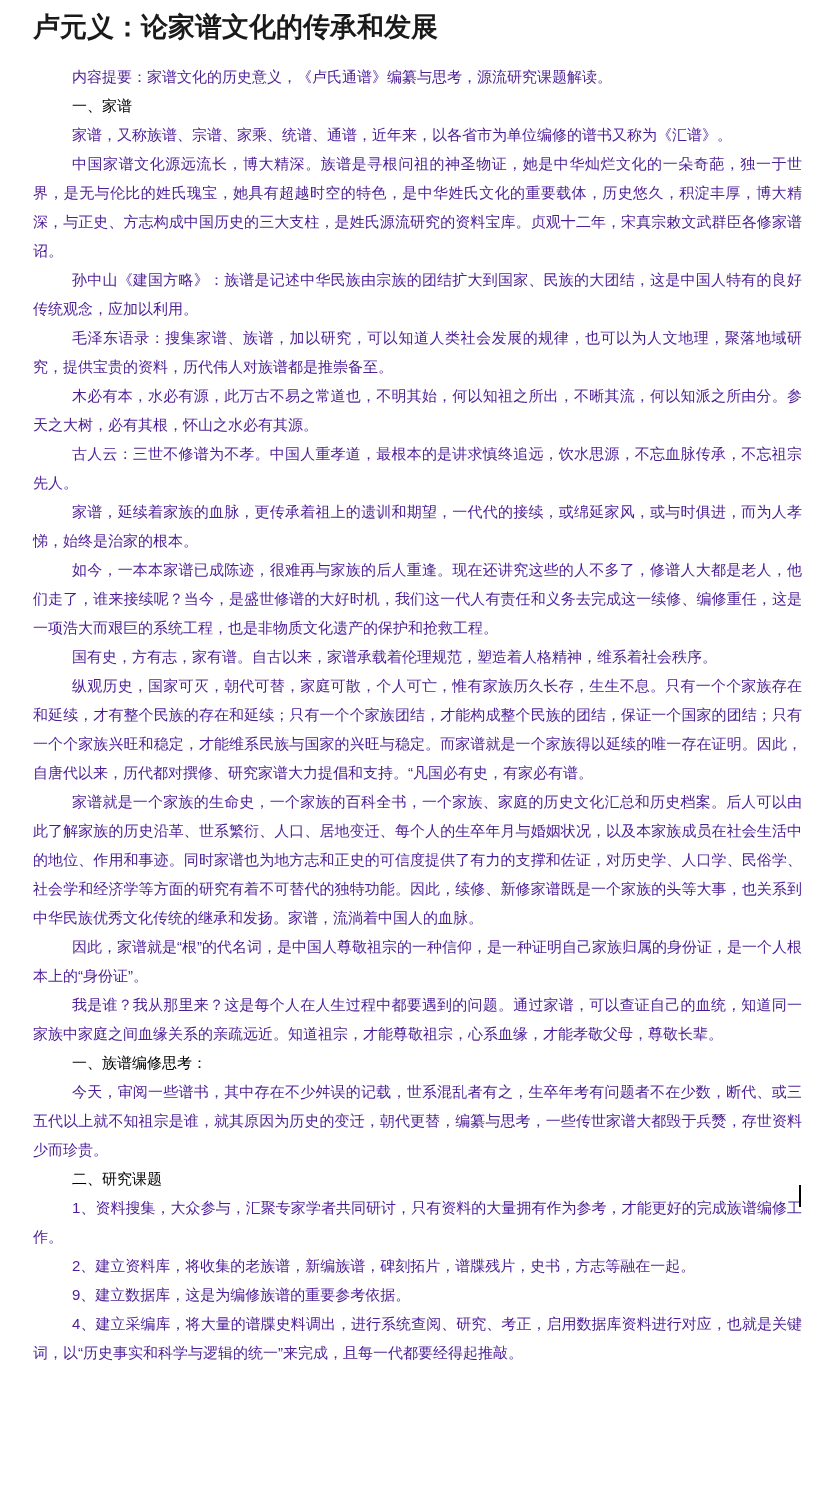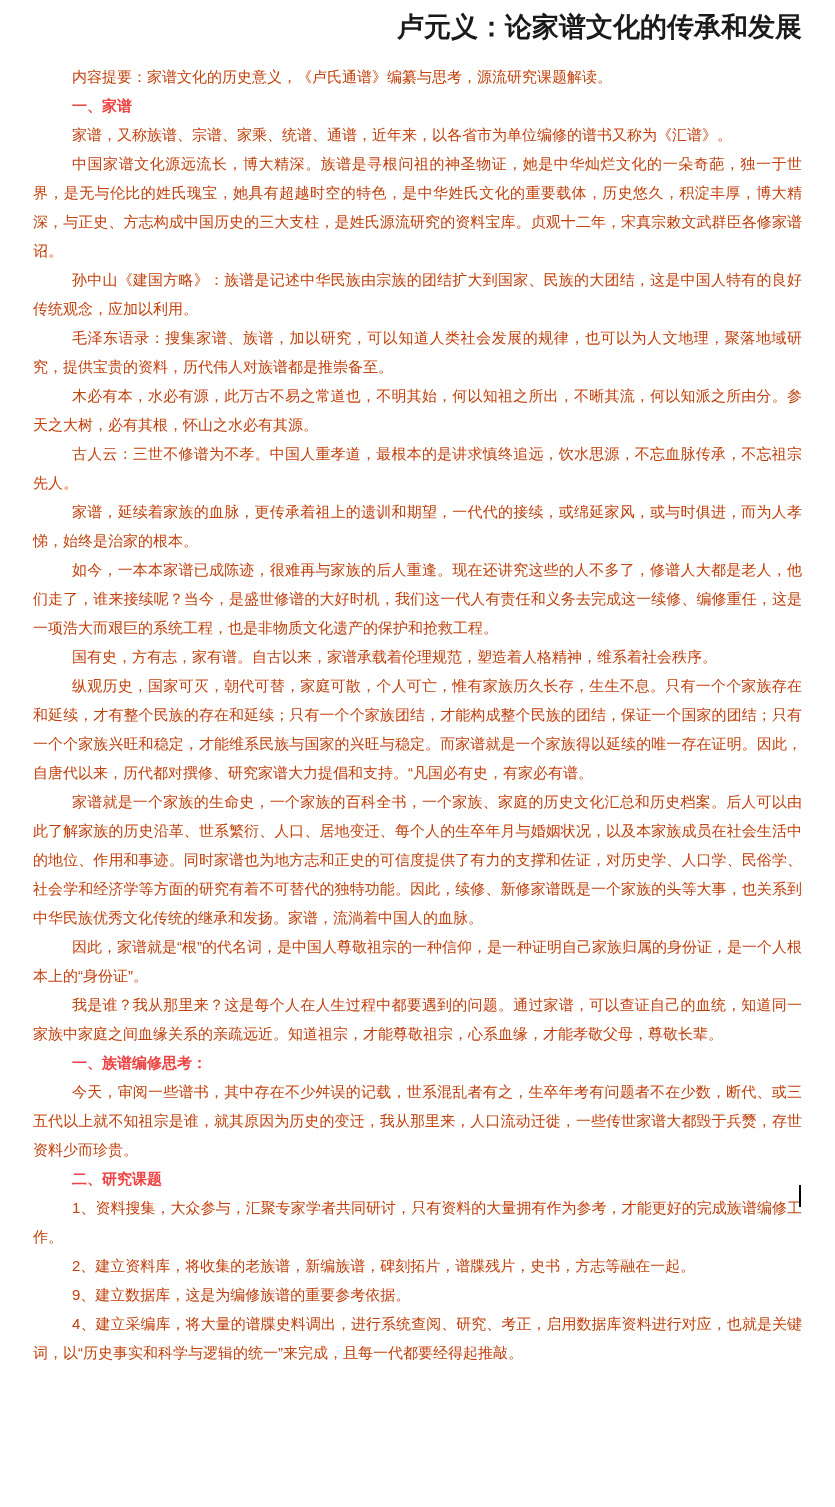--- a/index.html
+++ b/index.html
@@ -16,39 +16,39 @@
     background: #ffffff;
     box-sizing: border-box;
     padding: 8px 33px 40px 33px;
     overflow: hidden;
   }
   .doc-title {
     font-family: "Liberation Serif", "DejaVu Serif", serif;
     font-size: 27px;
     line-height: 38px;
     font-weight: bold;
-    text-align: right;
+    text-align: left;
     color: #1a1a1a;
     margin: 0 0 16px 0;
   }
   .para {
     margin: 0;
     font-size: 15px;
     line-height: 29px;
-    color: #c2410c;
+    color: #4c1d95;
     text-align: justify;
     text-indent: 39px;
     word-break: break-all;
   }
   .heading {
     margin: 0;
     font-size: 15px;
     line-height: 29px;
-    font-weight: bold;
-    color: #ef4444;
+    font-weight: normal;
+    color: #000000;
     text-indent: 39px;
   }
   .text-cursor {
     position: absolute;
     left: 799px;
     top: 1185px;
     width: 2px;
     height: 22px;
     background: #000000;
   }
@@ -71,21 +71,21 @@
   <p class="para">古人云：三世不修谱为不孝。中国人重孝道，最根本的是讲求慎终追远，饮水思源，不忘血脉传承，不忘祖宗先人。</p>
   <p class="para">家谱，延续着家族的血脉，更传承着祖上的遗训和期望，一代代的接续，或绵延家风，或与时俱进，而为人孝悌，始终是治家的根本。</p>
   <p class="para">如今，一本本家谱已成陈迹，很难再与家族的后人重逢。现在还讲究这些的人不多了，修谱人大都是老人，他们走了，谁来接续呢？当今，是盛世修谱的大好时机，我们这一代人有责任和义务去完成这一续修、编修重任，这是一项浩大而艰巨的系统工程，也是非物质文化遗产的保护和抢救工程。</p>
   <p class="para">国有史，方有志，家有谱。自古以来，家谱承载着伦理规范，塑造着人格精神，维系着社会秩序。</p>
   <p class="para">纵观历史，国家可灭，朝代可替，家庭可散，个人可亡，惟有家族历久长存，生生不息。只有一个个家族存在和延续，才有整个民族的存在和延续；只有一个个家族团结，才能构成整个民族的团结，保证一个国家的团结；只有一个个家族兴旺和稳定，才能维系民族与国家的兴旺与稳定。而家谱就是一个家族得以延续的唯一存在证明。因此，自唐代以来，历代都对撰修、研究家谱大力提倡和支持。“凡国必有史，有家必有谱。</p>
   <p class="para">家谱就是一个家族的生命史，一个家族的百科全书，一个家族、家庭的历史文化汇总和历史档案。后人可以由此了解家族的历史沿革、世系繁衍、人口、居地变迁、每个人的生卒年月与婚姻状况，以及本家族成员在社会生活中的地位、作用和事迹。同时家谱也为地方志和正史的可信度提供了有力的支撑和佐证，对历史学、人口学、民俗学、社会学和经济学等方面的研究有着不可替代的独特功能。因此，续修、新修家谱既是一个家族的头等大事，也关系到中华民族优秀文化传统的继承和发扬。家谱，流淌着中国人的血脉。</p>
   <p class="para">因此，家谱就是“根”的代名词，是中国人尊敬祖宗的一种信仰，是一种证明自己家族归属的身份证，是一个人根本上的“身份证”。</p>
   <p class="para">我是谁？我从那里来？这是每个人在人生过程中都要遇到的问题。通过家谱，可以查证自己的血统，知道同一家族中家庭之间血缘关系的亲疏远近。知道祖宗，才能尊敬祖宗，心系血缘，才能孝敬父母，尊敬长辈。</p>
 
   <p class="heading">一、族谱编修思考：</p>
-  <p class="para">今天，审阅一些谱书，其中存在不少舛误的记载，世系混乱者有之，生卒年考有问题者不在少数，断代、或三五代以上就不知祖宗是谁，就其原因为历史的变迁，我从那里来，人口流动迁徙，一些传世家谱大都毁于兵燹，存世资料少而珍贵。</p>
+  <p class="para">今天，审阅一些谱书，其中存在不少舛误的记载，世系混乱者有之，生卒年考有问题者不在少数，断代、或三五代以上就不知祖宗是谁，就其原因为历史的变迁，朝代更替，编纂与思考，一些传世家谱大都毁于兵燹，存世资料少而珍贵。</p>
 
   <p class="heading">二、研究课题</p>
   <p class="para">1、资料搜集，大众参与，汇聚专家学者共同研讨，只有资料的大量拥有作为参考，才能更好的完成族谱编修工作。</p>
   <p class="para">2、建立资料库，将收集的老族谱，新编族谱，碑刻拓片，谱牒残片，史书，方志等融在一起。</p>
   <p class="para">9、建立数据库，这是为编修族谱的重要参考依据。</p>
   <p class="para">4、建立采编库，将大量的谱牒史料调出，进行系统查阅、研究、考正，启用数据库资料进行对应，也就是关键词，以“历史事实和科学与逻辑的统一”来完成，且每一代都要经得起推敲。</p>
 
   <div class="text-cursor"></div>
 
 </div>

